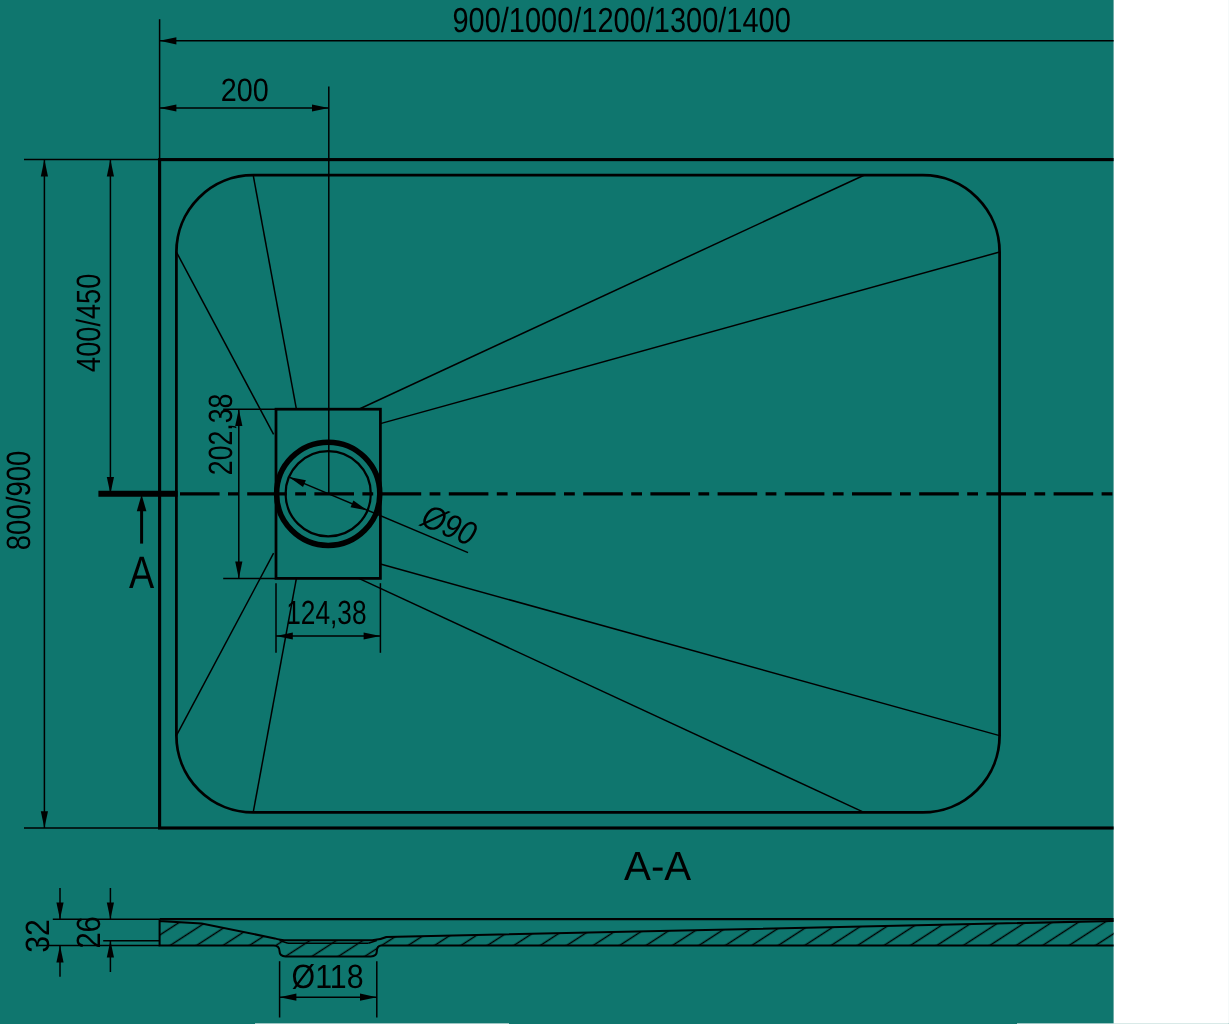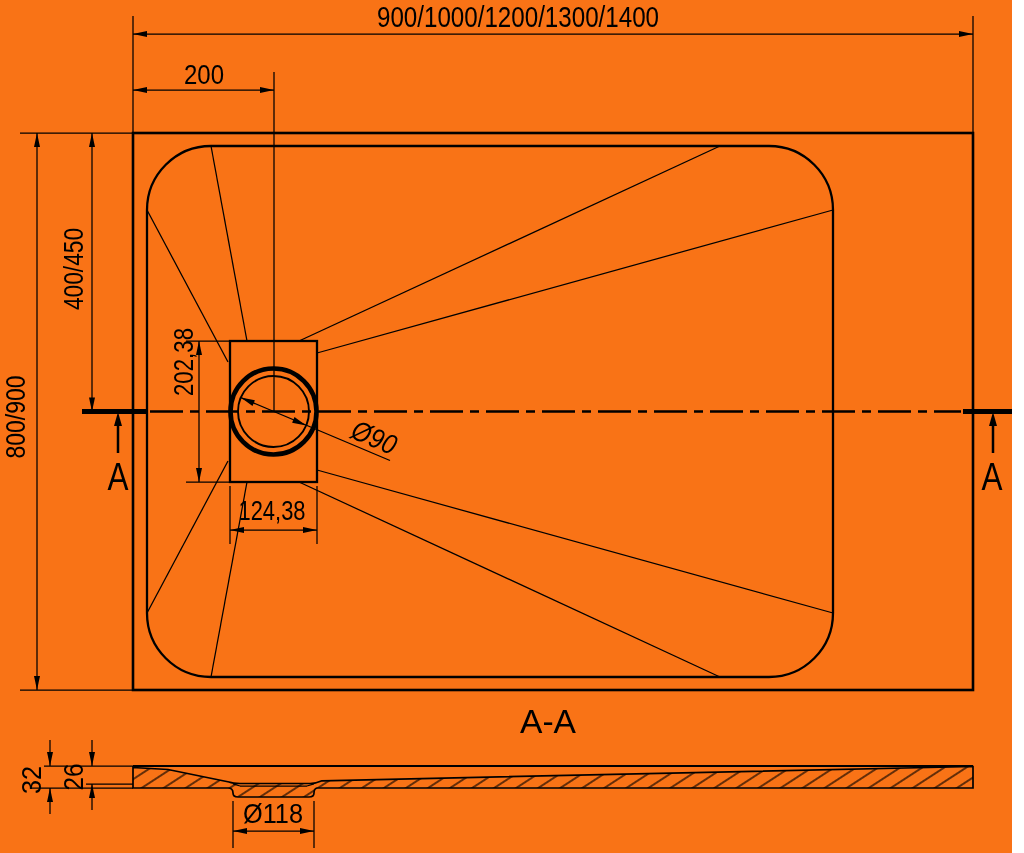--- a/index.html
+++ b/index.html
@@ -1,16 +1,16 @@
 <!DOCTYPE html>
 <html><head>
 <meta charset="utf-8">
 <style>
   html,body{margin:0;padding:0;background:#fff;}
-  #page{position:relative;width:1012px;height:853px;background:#f97316;overflow:hidden;}
+  #page{position:relative;width:928px;height:853px;background:#0f766e;overflow:hidden;}
   svg{position:absolute;left:0;top:0;}
   text{font-family:"Liberation Sans",sans-serif;fill:#000;}
 </style>
 </head>
 <body>
 
 <div id="page">
 <svg width="1024" height="853" viewBox="0 0 1024 853">
   <defs>
     <pattern id="hatch" patternUnits="userSpaceOnUse" width="12" height="12" patternTransform="rotate(-33)">

